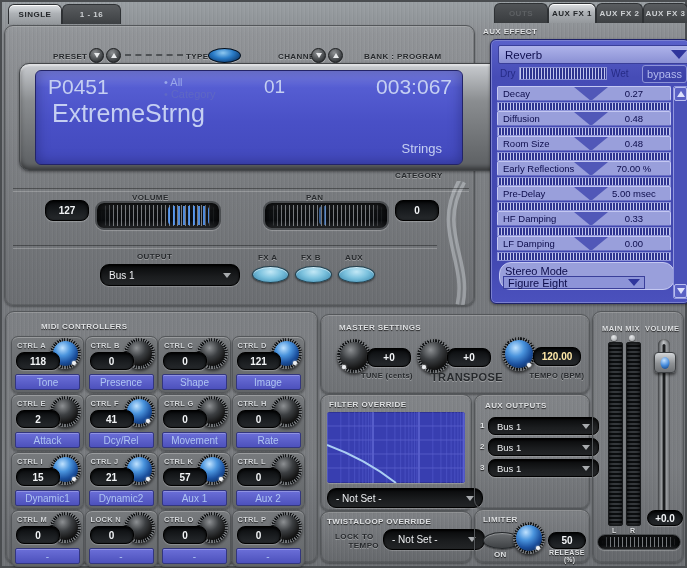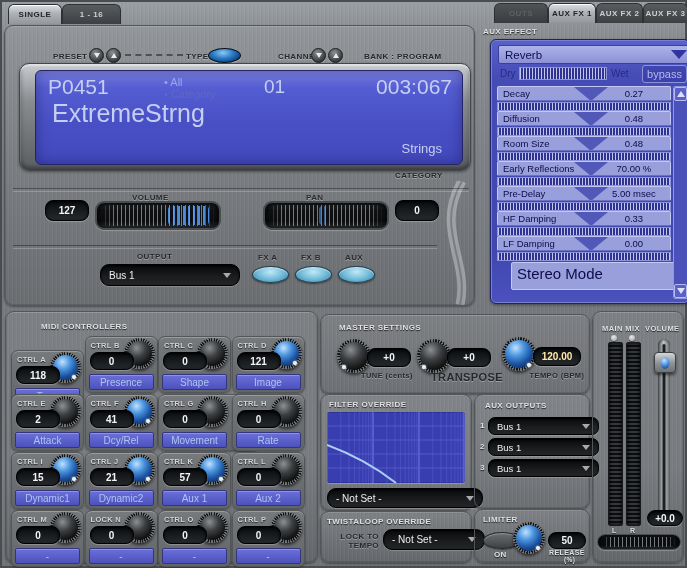--- a/index.html
+++ b/index.html
@@ -47,21 +47,21 @@
         background:radial-gradient(ellipse at 50% 32%, #c2e8f6 0%, #7cc2de 45%, #4e99bc 80%, #2e6f92 100%);
         box-shadow:0 1px 2px rgba(0,0,0,.5), inset 0 1px 1px rgba(255,255,255,.6);}
   .oval-type{position:absolute;border-radius:50%;border:1px solid #04101e;
         background:radial-gradient(ellipse at 45% 30%, #8ec8f0 0%, #2a7cc8 42%, #0c3a70 82%, #041426 100%);
         box-shadow:0 1px 1px rgba(255,255,255,.35);}
   .oval-dark{position:absolute;border-radius:50%;border:1px solid #25282b;
         background:linear-gradient(180deg,#6d7073,#3e4144);box-shadow:inset 0 1px 1px rgba(255,255,255,.3), 0 1px 1px rgba(0,0,0,.4);}
   
   .bezel{position:absolute;border-radius:10px;border:1px solid #44474a;
          background:linear-gradient(180deg,#c9ccd0,#8a8d90 35%,#626568 90%);
-         box-shadow:inset 0 2px 2px rgba(255,255,255,.55), inset 0 -3px 5px rgba(0,0,0,.45), 0 1px 3px rgba(0,0,0,.4);}
+         box-shadow:inset 0 2px 2px rgba(255,255,255,.55), inset 0 -3px 5px rgba(0,0,0,.45), 0 1px 3px rgba(0,0,0,.4);padding-left:46px;}
   .screen{position:absolute;border-radius:6px;border:1px solid #232468;color:#c5cff2;
          background:linear-gradient(180deg,#7a81e4 0%,#555dd2 18%,#4950c6 55%,#4249bd 100%);
          box-shadow:inset 0 0 14px rgba(0,0,40,.35);}
   .scr-t{position:absolute;white-space:nowrap;}
   
   .roller{position:absolute;border-radius:9px;border:2px solid #4a4d50;overflow:hidden;
           background:linear-gradient(180deg,#3a3d40,#101214 30%,#0a0c0e 70%,#26282a);
           box-shadow:inset 0 3px 7px #000, 0 1px 1px rgba(255,255,255,.25);}
   .roller-ribs{position:absolute;inset:2px 4px;border-radius:6px;
           background:repeating-linear-gradient(90deg, rgba(205,210,215,.55) 0 1px, rgba(0,0,0,0) 1px 4px);
@@ -96,21 +96,21 @@
   .fx-param-name{padding-left:5px;z-index:2;}
   .fx-notch{position:absolute;left:44%;top:0;width:0;height:0;border-left:17px solid transparent;border-right:17px solid transparent;border-top:14px solid #5158b8;}
   .fx-param-value{margin-left:auto;z-index:2;width:42%;text-align:center;}
   .fx-param-slider{position:relative;margin-top:1px;height:7px;}
   .fx-scroll{position:absolute;width:13px;background:#4a51b8;border:1px solid #9298dc;border-radius:2px;}
   .fx-sbtn{position:absolute;left:0;width:11px;height:12px;background:#5a61c4;border:1px solid #b8bdf0;border-radius:2px;display:flex;align-items:center;justify-content:center;}
   .fx-tri-u{width:0;height:0;border-left:4px solid transparent;border-right:4px solid transparent;border-bottom:6px solid #dce0fc;}
   .fx-tri-d{width:0;height:0;border-left:4px solid transparent;border-right:4px solid transparent;border-top:6px solid #dce0fc;}
   .bypass{position:absolute;border:1px solid #8d93d8;border-radius:3px;color:#b2baee;font-size:11px;
       display:flex;align-items:center;justify-content:center;background:rgba(16,20,110,.18);}
-  .fx-stereo{position:absolute;left:20px;width:174px;height:26px;background:#999fdb;border:1px solid #c4c8f2;border-radius:2px;color:#0c0c4a;font-size:15px;}
+  .fx-stereo{position:absolute;left:8px;width:174px;height:26px;background:#999fdb;border:1px solid #c4c8f2;border-radius:12px;color:#0c0c4a;font-size:11px;}
   .fx-stereo-dd{position:absolute;left:3px;top:13px;width:132px;height:11px;border:1px solid #3a3f9a;background:#8d94d8;display:flex;align-items:center;padding:0 4px;}
   .fx-stereo-tri{margin-left:auto;width:0;height:0;border-left:6px solid transparent;border-right:6px solid transparent;border-top:7px solid #2f359c;}
   
   .ctrl-cell{position:absolute;width:71px;height:55px;border-radius:7px;border:1px solid #54575a;
       background:linear-gradient(180deg,#777a7d,#626568);
       box-shadow:inset 0 1px 0 rgba(255,255,255,.25), 0 1px 2px rgba(0,0,0,.35);}
   .ctrl-id{position:absolute;left:5px;top:4px;font-size:7.5px;font-weight:bold;color:#d3d6d9;letter-spacing:.3px;text-shadow:0 1px 1px rgba(0,0,0,.7);}
   .ctrl-label{position:absolute;left:3px;top:37px;width:63px;height:14px;border-radius:2px;border:1px solid #33367e;
       background:linear-gradient(180deg,#6b6fd8,#4d51bc);color:#aec4f2;font-size:10px;
       display:flex;align-items:center;justify-content:center;box-shadow:inset 0 1px 0 rgba(255,255,255,.25);}
@@ -270,36 +270,40 @@
             <span class="fx-param-name">LF Damping</span>
             <span class="fx-notch"></span>
             <span class="fx-param-value">0.00</span>
           </div>
           <div class="ribbed fx-param-slider"></div>
         </div>
       </div>
 
     <div class="fx-stereo" style="top:222px;">
       <div class="abs" style="left:5px;top:2px;">Stereo Mode</div>
+      <div class="fx-stereo-dd">
+        <span>Figure Eight</span>
+        <span class="fx-stereo-tri"></span>
+      </div>
     </div>
 
     <div class="fx-scroll" style="left:182px;top:46px;height:211px;">
       <div class="fx-sbtn" style="top:0;">
           <span class="fx-tri-u"></span>
         </div>
       <div class="fx-sbtn" style="bottom:0;top:auto;">
           <span class="fx-tri-d"></span>
         </div>
     </div>
   </div>
 
   <div class="panel" style="left:5px;top:311px;width:311px;height:250px;">
     <div class="lab-l" style="left:35px;top:10px;">MIDI CONTROLLERS</div>
     <div id="midi-grid">
-        <div class="ctrl-cell" style="left: 5px; top: 24px; margin-top: 14px;">
+        <div class="ctrl-cell" style="left: 5px; top: 24px;">
           <div class="ctrl-id">CTRL A</div>
           <div class="knob blue" style="left: 38px; top: 1px; width: 31px; height: 31px;">
             <div class="knob-ring"></div>
             <div class="knob-cap"></div>
             <div class="knob-dot dot-r"></div>
           </div>
           <div class="vbox" style="left: 4px; top: 15px; width: 42px; height: 16px;">118</div>
           <div class="ctrl-label">Tone</div>
         </div>
         <div class="ctrl-cell" style="left: 78.5px; top: 24px;">
@@ -345,21 +349,21 @@
         <div class="ctrl-cell" style="left: 78.5px; top: 82px;">
           <div class="ctrl-id">CTRL F</div>
           <div class="knob blue" style="left: 38px; top: 1px; width: 31px; height: 31px;">
             <div class="knob-ring"></div>
             <div class="knob-cap"></div>
             <div class="knob-dot dot-r"></div>
           </div>
           <div class="vbox" style="left: 4px; top: 15px; width: 42px; height: 16px;">41</div>
           <div class="ctrl-label">Dcy/Rel</div>
         </div>
-        <div class="ctrl-cell" style="left: 152px; top: 82px; padding-left: 29px;">
+        <div class="ctrl-cell" style="left: 152px; top: 82px;">
           <div class="ctrl-id">CTRL G</div>
           <div class="knob black" style="left: 38px; top: 1px; width: 31px; height: 31px;">
             <div class="knob-ring"></div>
             <div class="knob-cap"></div>
             <div class="knob-dot"></div>
           </div>
           <div class="vbox" style="left: 4px; top: 15px; width: 42px; height: 16px;">0</div>
           <div class="ctrl-label">Movement</div>
         </div>
         <div class="ctrl-cell" style="left: 225.5px; top: 82px;">
@@ -523,21 +527,21 @@
       <path d="M0,33 Q38,47 69,71" stroke="#aacdf2" stroke-width="2" fill="none"></path>
     </svg>
     <div class="dd" style="left:6px;top:93px;width:138px;height:18px;">
       <span>- Not Set -</span>
       <span class="dd-arrow"></span>
     </div>
   </div>
 
   <div class="panel" style="left:320px;top:511px;width:150px;height:50px;">
     <div class="lab-l" style="left:6px;top:5px;">TWISTALOOP OVERRIDE</div>
-    <div class="lab-d" style="left:14px;top:20px;width:44px;text-align:right;">LOCK TO</div>
+    <div class="lab-d" style="left:14px;top:20px;width:44px;text-align:left;">LOCK TO</div>
     <div class="lab-d" style="left:14px;top:29px;width:44px;text-align:right;">TEMPO</div>
     <div class="dd" style="left:62px;top:17px;width:84px;height:19px;">
       <span>- Not Set -</span>
       <span class="dd-arrow"></span>
     </div>
   </div>
 
   <div class="panel" style="left:474px;top:394px;width:114px;height:113px;">
     <div class="lab-l" style="left:10px;top:6px;">AUX OUTPUTS</div>
     <div id="auxout-rows">

